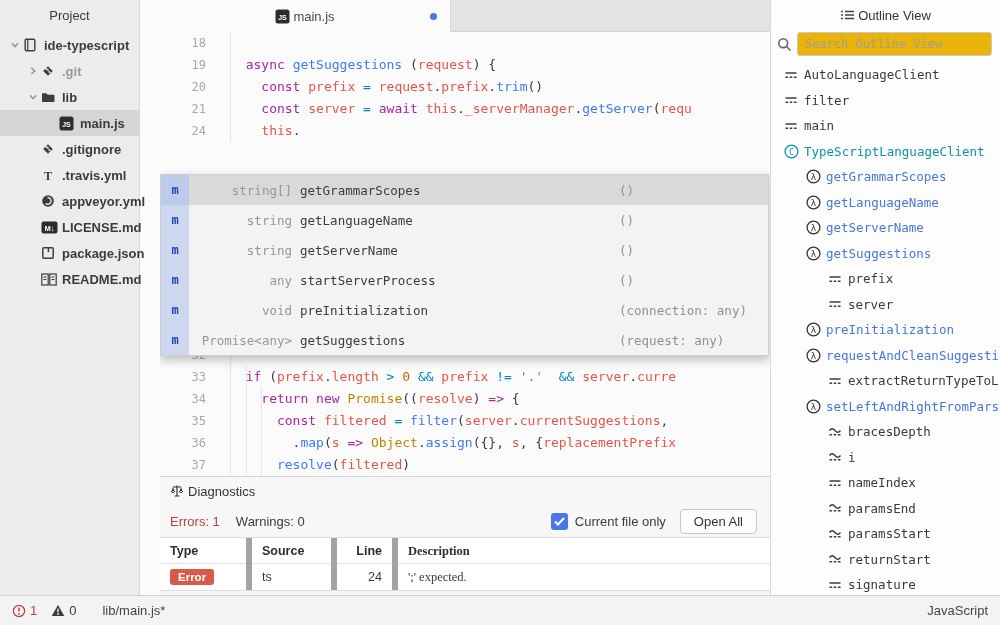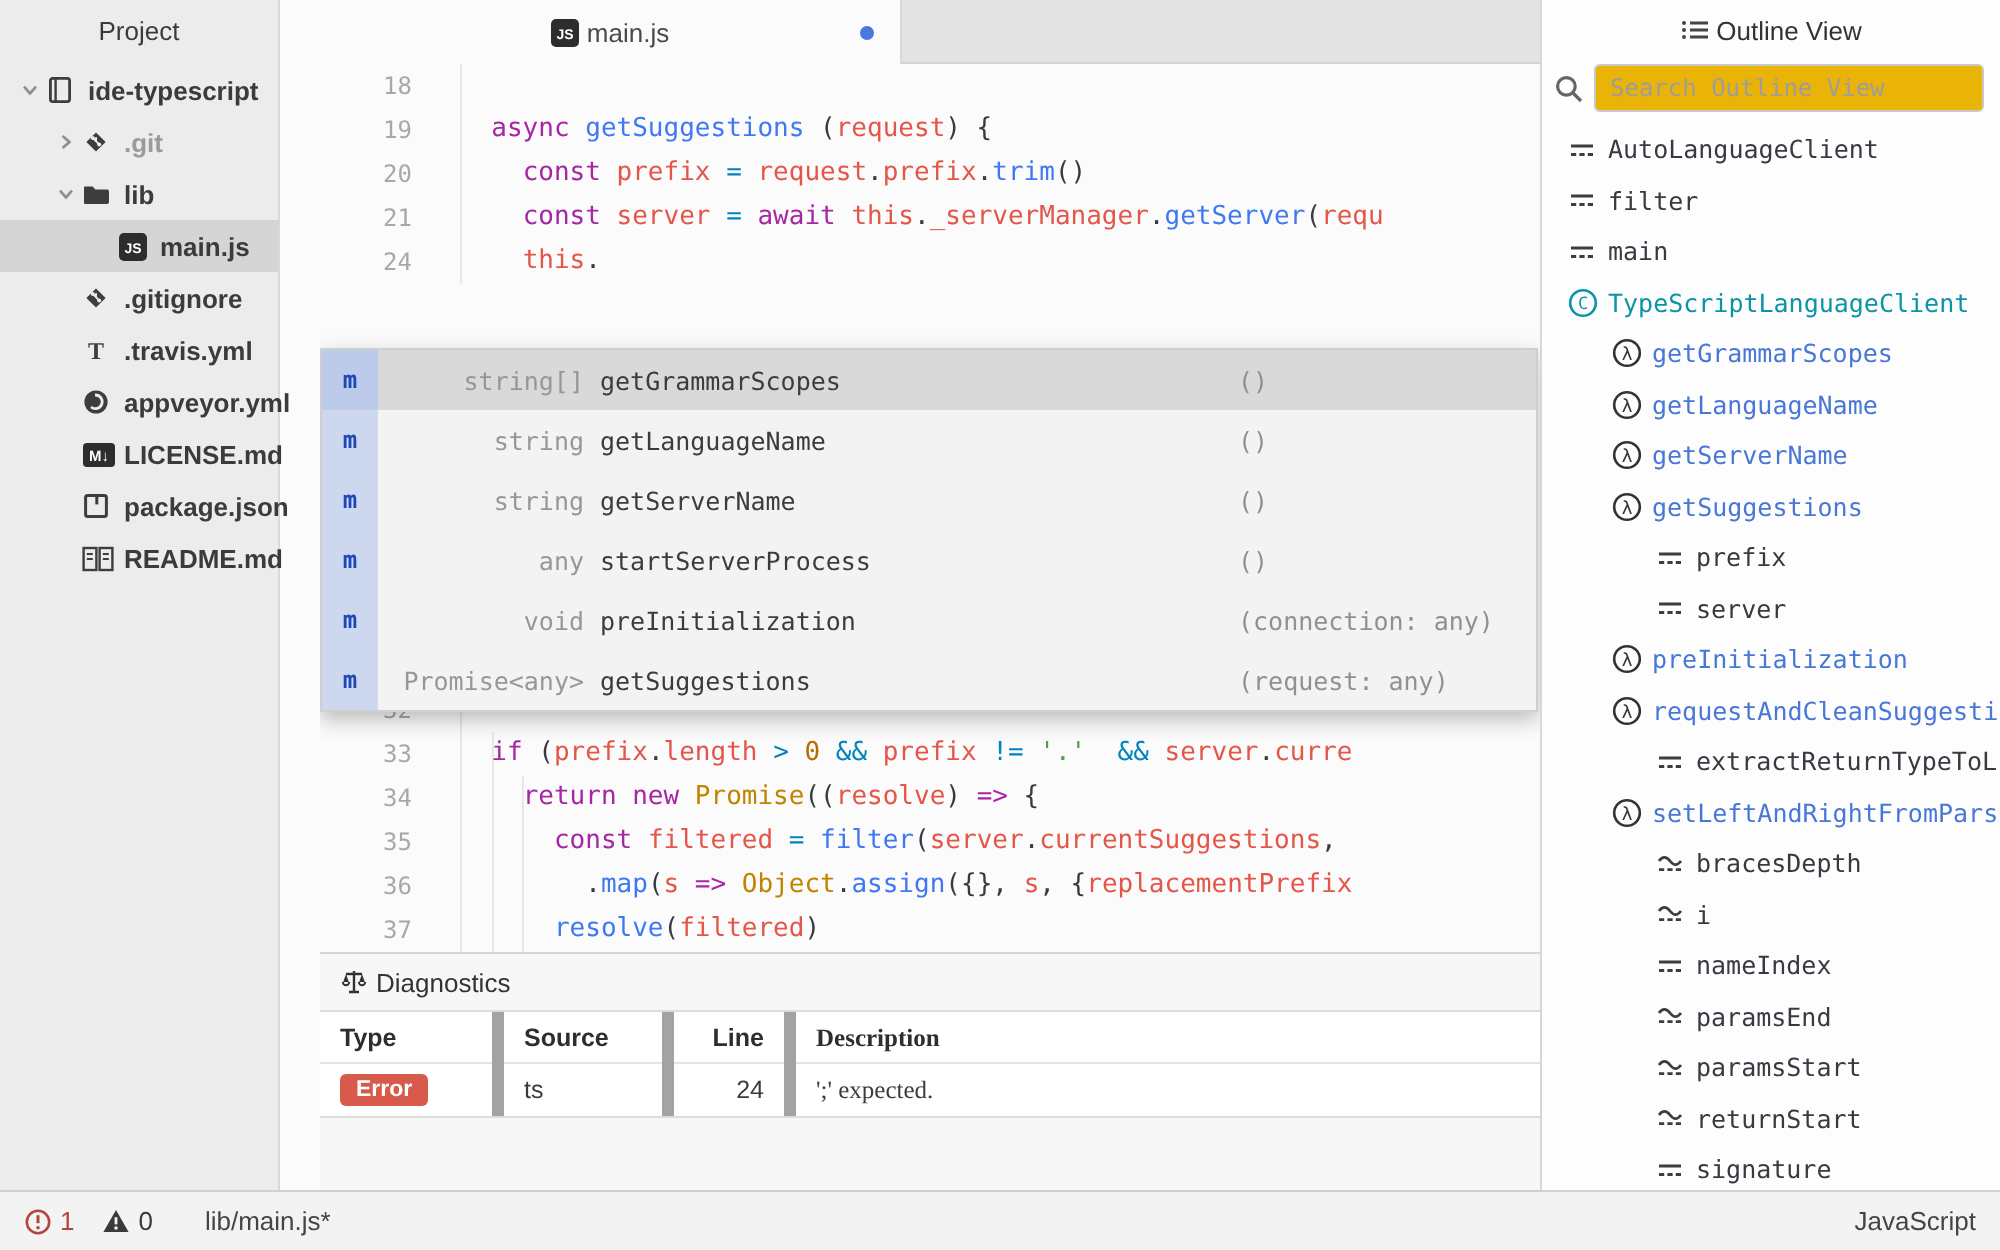--- a/index.html
+++ b/index.html
@@ -301,20 +301,32 @@
     <div class="diag">
       <div class="diag-head">
         <span class="ficon">
             <svg width="14" height="14" viewBox="0 0 14 14">
               <path d="M7 1.5v10M3 3h8M4.5 12h5" stroke="currentColor" stroke-width="1.2"></path>
               <path d="M3 3L1.6 7h2.8zM11 3L9.6 7h2.8z" fill="currentColor"></path>
               <path d="M1.4 7a1.6 1.6 0 0 0 3.2 0M9.4 7a1.6 1.6 0 0 0 3.2 0" fill="none" stroke="currentColor" stroke-width="1"></path>
             </svg>
           </span>
         <span>Diagnostics</span>
+      </div>
+      <div class="diag-filter">
+        <span class="err-label">Errors: 1</span>
+        <span class="warn-label">Warnings: 0</span>
+        <span class="spacer"></span>
+        <span class="checkbox">
+          <svg width="11" height="9" viewBox="0 0 11 9">
+              <polyline points="1,4.5 4,7.5 10,1" fill="none" stroke="currentColor" stroke-width="2"></polyline>
+            </svg>
+        </span>
+        <span>Current file only</span>
+        <span class="btn">Open All</span>
       </div>
       <div class="dtable">
           <div class="drow dhead">
             <div>Type</div>
             <div>Source</div>
             <div class="col-line">Line</div>
             <div>Description</div>
           </div>
           <div class="drow">
             <div>

